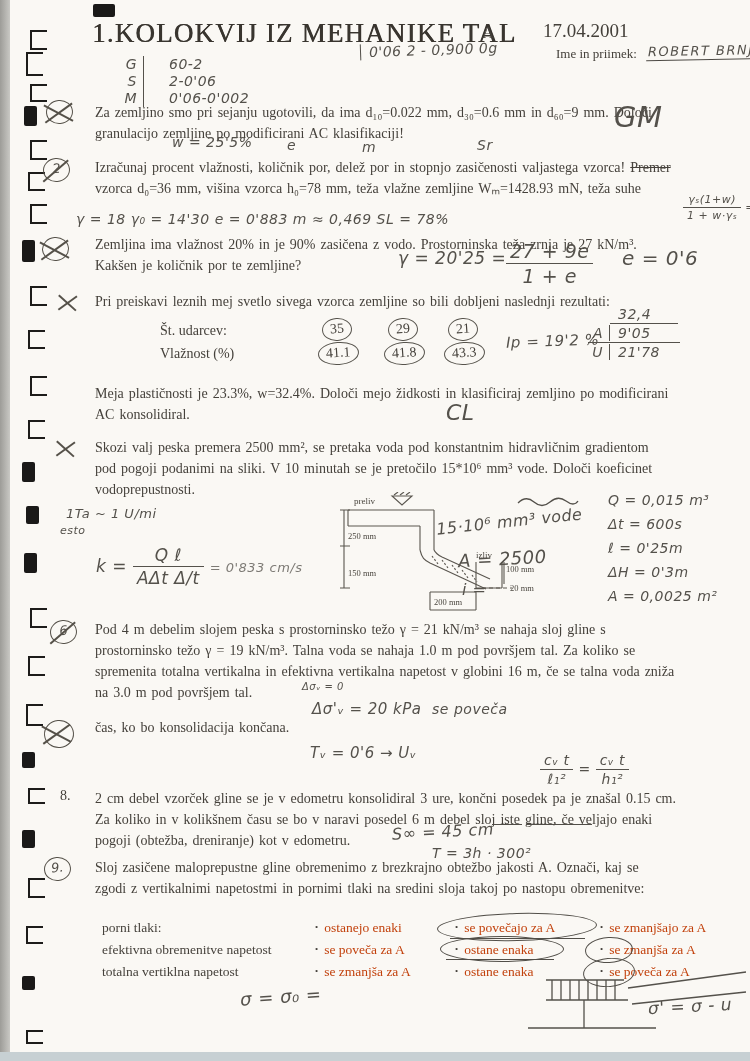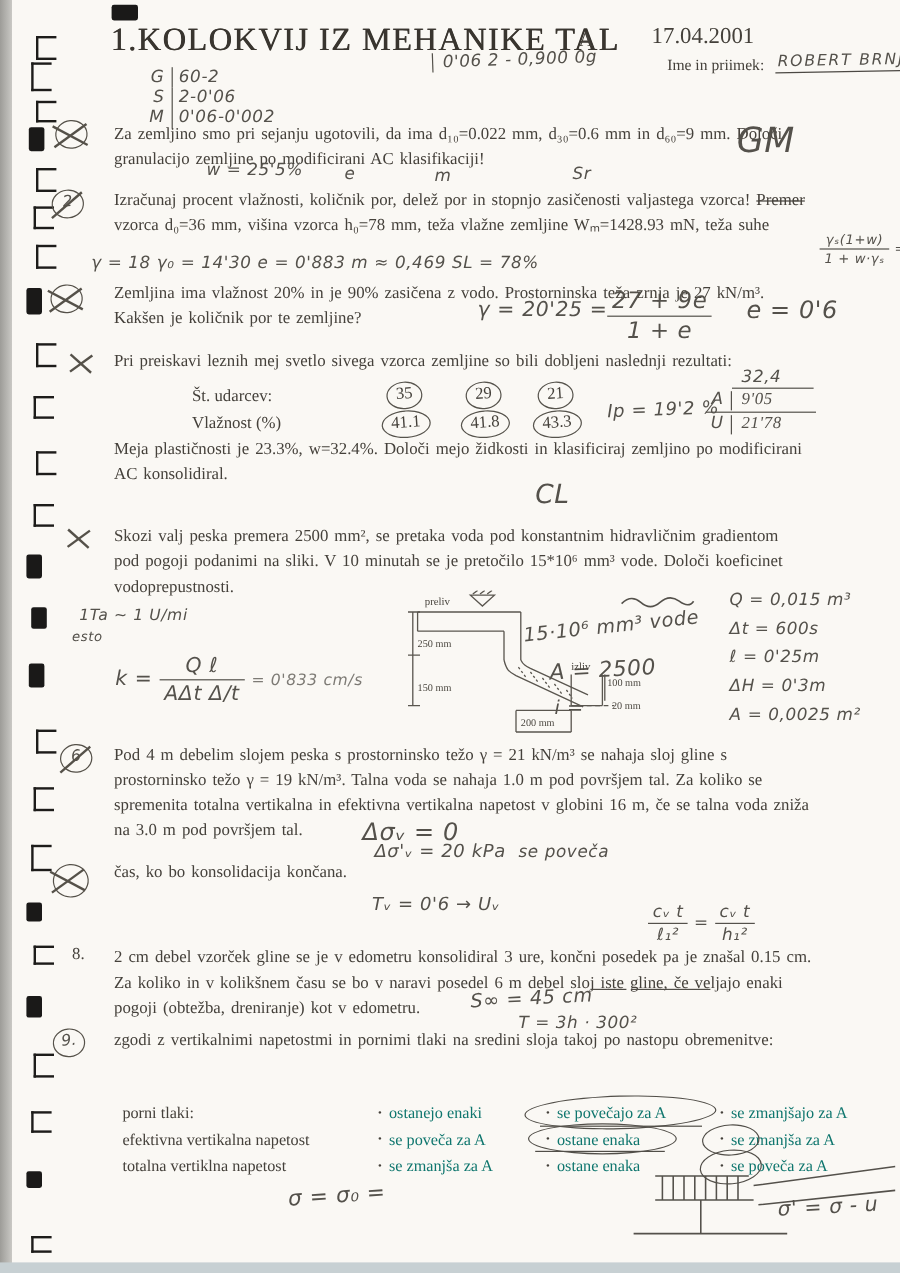--- a/index.html
+++ b/index.html
@@ -40,30 +40,30 @@
       border-radius:50%;padding:2px 7px 3px;transform:rotate(-4deg);}
   
   .frac{display:inline-block;text-align:center;vertical-align:middle;}
   .frac .fn{display:block;border-bottom:1.4px solid #54514b;padding:0 4px 1px;}
   .frac .fd{display:block;padding:1px 4px 0;}
   
   .ell{position:absolute;border:1.6px solid #514e48;border-radius:50%;}
   .uline{position:absolute;height:0;border-bottom:1.6px solid #514e48;}
   
   .gsm-row span.k{display:inline-block;width:15px;text-align:right;}
-  .gsm-row span.v{display:inline-block;border-left:1.5px solid #54514b;margin-left:6px;padding-left:5px;font-style:italic;}
+  .gsm-row span.v{display:inline-block;border-left:1.5px solid #54514b;margin-left:6px;padding-left:25px;font-style:italic;}
   .mt{font-size:14px;}
   .mt .top{display:block;margin-left:22px;padding:0 8px 1px;border-bottom:1.6px solid #54514b;width:52px;}
   .mt .row{display:block;border-bottom:1.6px solid #54514b;width:92px;padding:1px 0;}
   .mt .row.last{border-bottom:none;}
   .mt .k{display:inline-block;width:15px;text-align:right;}
-  .mt .v{display:inline-block;border-left:1.6px solid #54514b;margin-left:6px;padding-left:8px;font-family:Liberation Serif, serif;}
+  .mt .v{display:inline-block;border-left:1.6px solid #54514b;margin-left:6px;padding-left:8px;}
   
   .optlabel{position:absolute;font-size:13.5px;color:#45413b;white-space:nowrap;}
-  .opt{position:absolute;font-size:13.5px;color:#0f766e;white-space:nowrap;text-align:right;}
+  .opt{position:absolute;font-size:13.5px;color:#c2410c;white-space:nowrap;text-align:right;}
   .opt::before{content:"•";font-size:9px;vertical-align:2px;margin-right:6px;color:#45413b;}
   svg text{font-family:"Liberation Serif",serif;fill:#4a463f;}
   svg .hwline{stroke:#54514b;stroke-width:1.3;fill:none;}
 </style>
 </head>
 <body>
 
 <div class="page">
   <div class="edge"></div>
 
@@ -147,21 +147,21 @@
   <span class="circv" style="left:448px;top:318px">21</span>
   <span class="circv" style="left:318px;top:342px">41.1</span>
   <span class="circv" style="left:384px;top:342px">41.8</span>
   <span class="circv" style="left:444px;top:342px">43.3</span>
   <div class="hw" style="left:506px;top:332px;font-size:15px;transform:rotate(-2deg)">Ip = 19'2 %</div>
   <div class="hw mt" style="left:588px;top:306px">
     <span class="top">32,4</span>
     <span class="row"><span class="k">A</span><span class="v">9'05</span></span>
     <span class="row last"><span class="k">U</span><span class="v">21'78</span></span>
   </div>
-  <div class="qtext" style="top:364px">
+  <div class="qtext" style="top:383px">
       <div>Meja plastičnosti je 23.3%, w=32.4%. Določi mejo židkosti in klasificiraj zemljino po modificirani</div>
       <div>AC konsolidiral.</div>
     </div>
   <div class="hw" style="left:446px;top:400px;font-size:22px">CL</div>
 
   <div class="xp" style="left:56px;top:440px"></div>
   <div class="qtext" style="top:437px">
       <div>Skozi valj peska premera 2500 mm², se pretaka voda pod konstantnim hidravličnim gradientom</div>
       <div>pod pogoji podanimi na sliki. V 10 minutah se je pretočilo 15*10⁶ mm³ vode. Določi koeficinet</div>
       <div>vodoprepustnosti.</div>
@@ -209,21 +209,21 @@
     <path class="hwline" d="M2 9 q8 -8 16 -1 t16 0 t16 -1 t12 0"></path>
   </svg>
 
   <div class="qnumc crossed" style="left:50px;top:620px"><span>6</span></div>
   <div class="qtext" style="top:619px">
       <div>Pod 4 m debelim slojem peska s prostorninsko težo γ = 21 kN/m³ se nahaja sloj gline s</div>
       <div>prostorninsko težo γ = 19 kN/m³. Talna voda se nahaja 1.0 m pod površjem tal. Za koliko se</div>
       <div>spremenita totalna vertikalna in efektivna vertikalna napetost v globini 16 m, če se talna voda zniža</div>
       <div>na 3.0 m pod površjem tal.</div>
     </div>
-  <div class="hw" style="left:302px;top:681px;font-size:20px">Δσᵥ = 0</div>
+  <div class="hw" style="left:302px;top:681px;font-size:10px">Δσᵥ = 0</div>
   <div class="hw" style="left:312px;top:700px;font-size:15px"><span>Δσ'ᵥ = 20 kPa</span>&nbsp;&nbsp;<span style="font-size:14px">se poveča</span></div>
 
   <div class="qmx" style="left:44px;top:720px;width:28px;height:26px"></div>
   <div class="qtext" style="top:717px">
       <div>čas, ko bo konsolidacija končana.</div>
     </div>
   <div class="hw" style="left:310px;top:744px;font-size:15px">Tᵥ = 0'6 → Uᵥ</div>
   <div class="hw" style="left:540px;top:752px;font-size:14px">
     <span class="frac"><span class="fn">cᵥ t</span><span class="fd">ℓ₁²</span></span>
     =
@@ -236,28 +236,29 @@
       <div>Za koliko in v kolikšnem času se bo v naravi posedel 6 m debel sloj iste gline, če veljajo enaki</div>
       <div>pogoji (obtežba, dreniranje) kot v edometru.</div>
     </div>
   <div class="uline" style="left:492px;top:824px;width:30px"></div>
   <div class="uline" style="left:526px;top:824px;width:66px"></div>
   <div class="hw" style="left:392px;top:822px;font-size:16px;transform:rotate(-3deg)">S∞ = 45 cm</div>
   <div class="hw" style="left:432px;top:845px;font-size:14px">T = 3h · 300²</div>
 
   <div class="qnumc" style="left:44px;top:857px"><span>9.</span></div>
   <div class="qtext" style="top:857px">
+      <div>Sloj zasičene maloprepustne gline obremenimo z brezkrajno obtežbo jakosti A. Označi, kaj se</div>
       <div>zgodi z vertikalnimi napetostmi in pornimi tlaki na sredini sloja takoj po nastopu obremenitve:</div>
     </div>
 
   <div class="optlabel" style="left:102px;top:920px">porni tlaki:</div>
   <div class="opt" style="left:315px;top:920px">ostanejo enaki</div>
   <div class="opt" style="left:455px;top:920px">se povečajo za A</div>
   <div class="opt" style="left:600px;top:920px">se zmanjšajo za A</div>
-  <div class="optlabel" style="left:102px;top:942px">efektivna vertikalna napetost</div>
+  <div class="optlabel" style="left:102px;top:942px">efektivna obremenitve napetost</div>
   <div class="opt" style="left:315px;top:942px">se poveča za A</div>
   <div class="opt" style="left:455px;top:942px">ostane enaka</div>
   <div class="opt" style="left:600px;top:942px">se zmanjša za A</div>
   <div class="optlabel" style="left:102px;top:964px">totalna vertiklna napetost</div>
   <div class="opt" style="left:315px;top:964px">se zmanjša za A</div>
   <div class="opt" style="left:455px;top:964px">ostane enaka</div>
   <div class="opt" style="left:600px;top:964px">se poveča za A</div>
 
   <div class="ell" style="left:437px;top:913px;width:158px;height:26px;transform:rotate(-1.5deg)"></div>
   <div class="uline" style="left:450px;top:938px;width:135px"></div>

